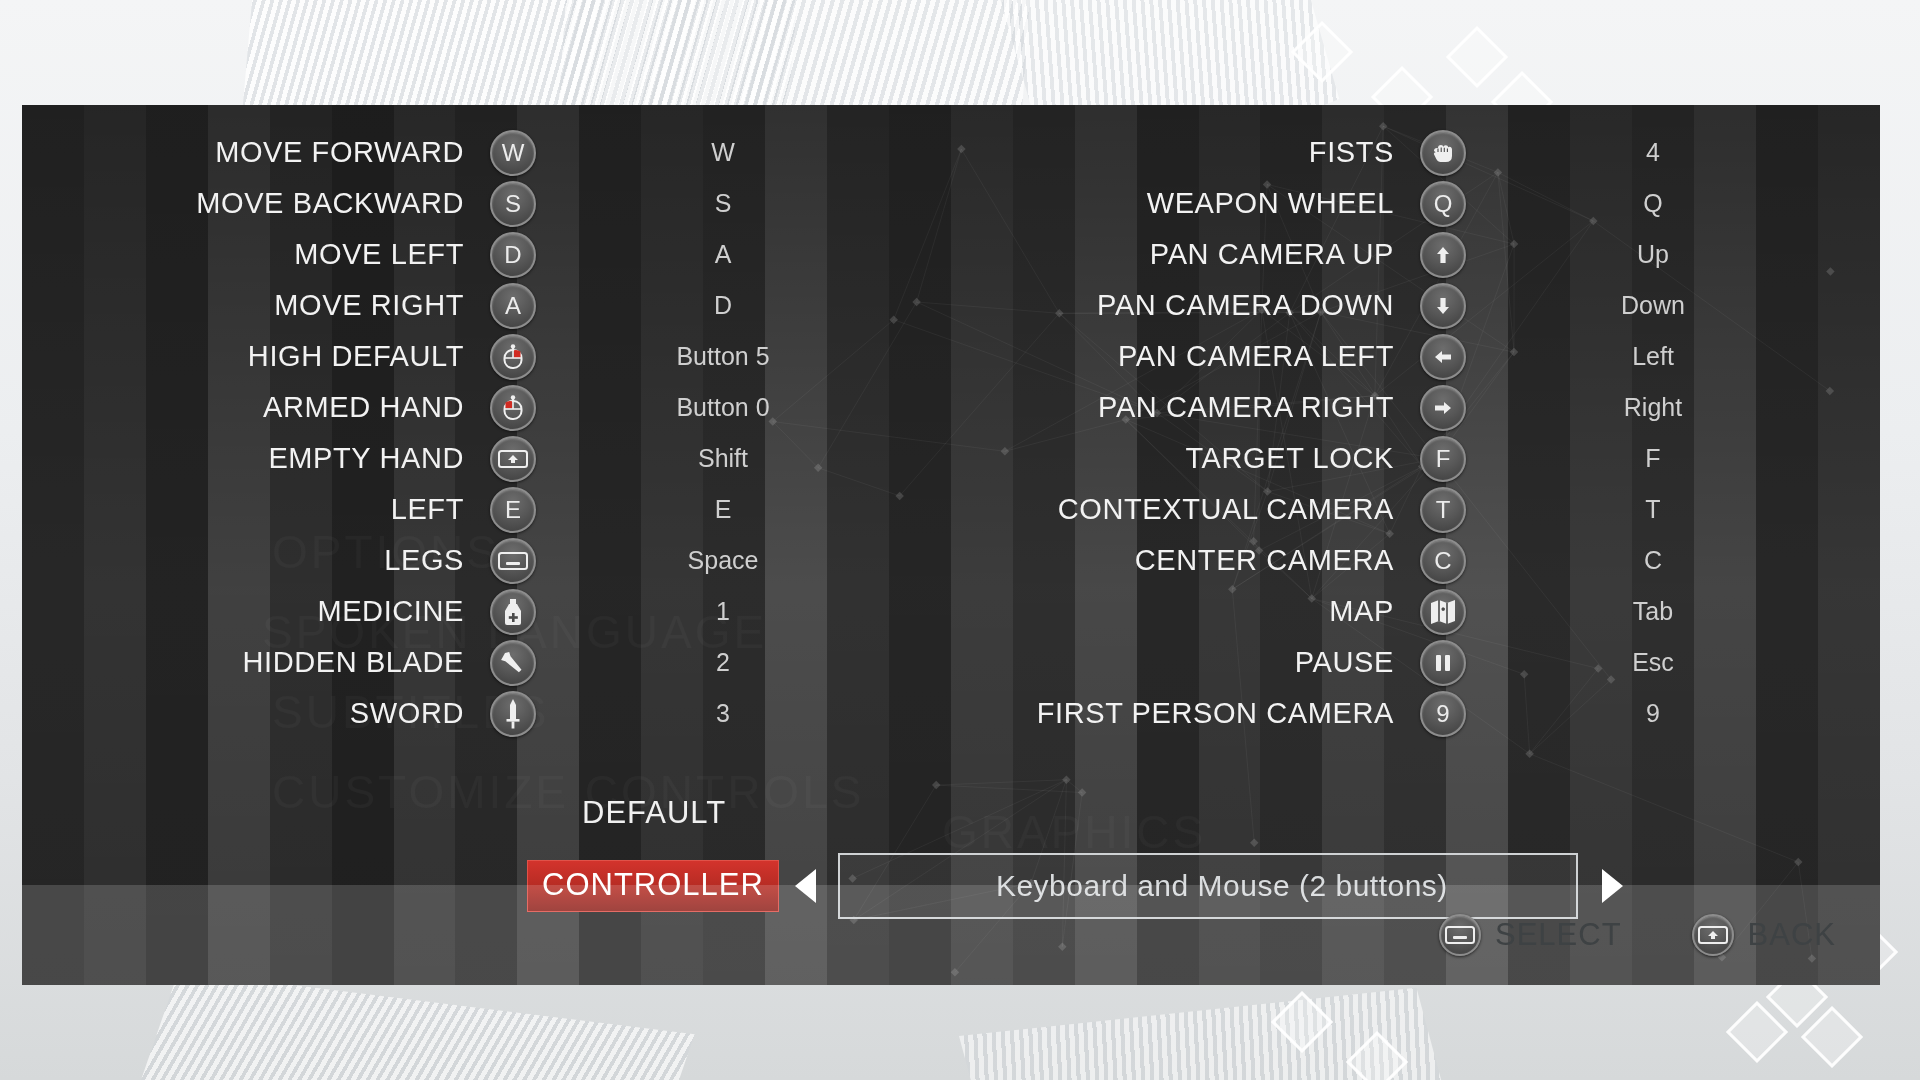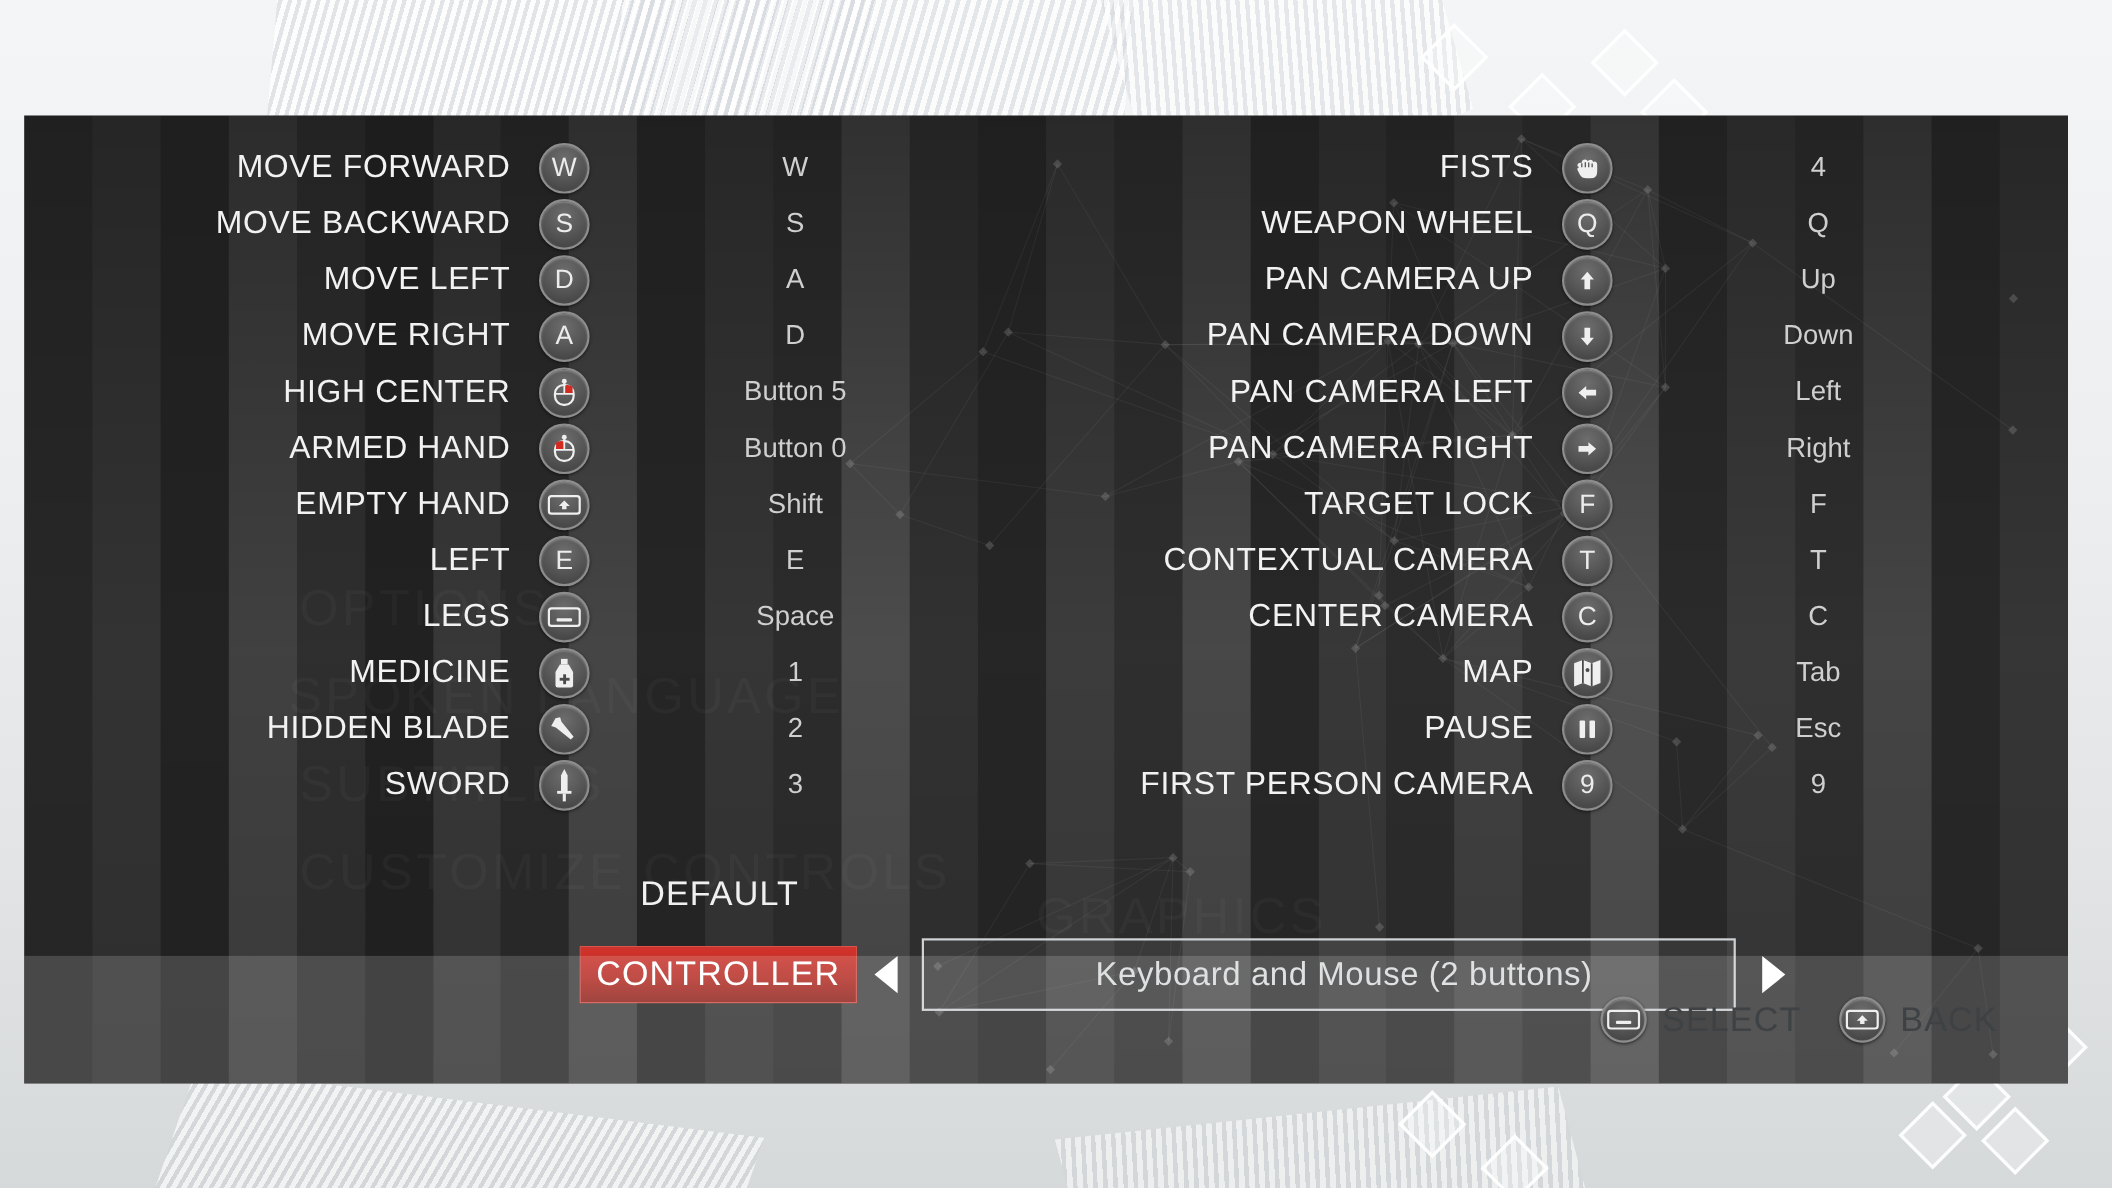--- a/index.html
+++ b/index.html
@@ -65,24 +65,24 @@
     position:absolute; inset:0;
     color: rgba(255,255,255,0.030);
     font-size: 46px;
     letter-spacing: 3px;
     font-family:"Liberation Sans", sans-serif;
   }
   .gw { position:absolute; white-space:nowrap; }
 
   
   .panel-footer {
-    position:absolute; left:0; right:0; bottom:0; height:116px;
+    position:absolute; left:0; right:0; bottom:0; height:100px;
     background: rgba(255,255,255,0.16);
     display:flex; align-items:center; justify-content:flex-end;
-    padding-right: 64px; gap: 34px;
+    padding-right: 44px; gap: 70px;
   }
   .footer-hint { display:flex; align-items:center; gap:14px; }
   .footer-hint .lbl { font-size:31px; color:#3e4244; letter-spacing:1px; }
 
   
   .cols { position:absolute; inset:0; padding-top: 16px; }
 
   .col { position:absolute; top:22px; }
   .col-left  { left: 0px;   width: 820px; }
   .col-right { left: 930px; width: 820px; }
@@ -401,21 +401,21 @@
         <div class="row">
           <div class="action">MOVE RIGHT</div>
           <div class="badge-cell">
             <div class="badge">
               <span>A</span>
             </div>
           </div>
           <div class="keyname">D</div>
         </div>
         <div class="row">
-          <div class="action">HIGH CENTER</div>
+          <div class="action">HIGH DEFAULT</div>
           <div class="badge-cell">
             <div class="badge">
               <svg width="30" height="30" viewBox="0 0 30 30">
                 <path d="M15 4 v5" stroke="#efefef" stroke-width="2" fill="none"></path>
                 <circle cx="15" cy="4.5" r="2.2" fill="#efefef"></circle>
                 <rect x="6.5" y="8" width="17" height="18" rx="8" fill="none" stroke="#efefef" stroke-width="2"></rect>
                 <path d="M16 8.2 a7.5 7.5 0 0 1 6.5 1.3 v6.5 h-6.5 z" fill="#d12b22"></path>
                 <line x1="15" y1="8" x2="15" y2="16" stroke="#efefef" stroke-width="1.6"></line>
                 <line x1="7" y1="16" x2="23" y2="16" stroke="#efefef" stroke-width="1.6"></line>
               </svg>

